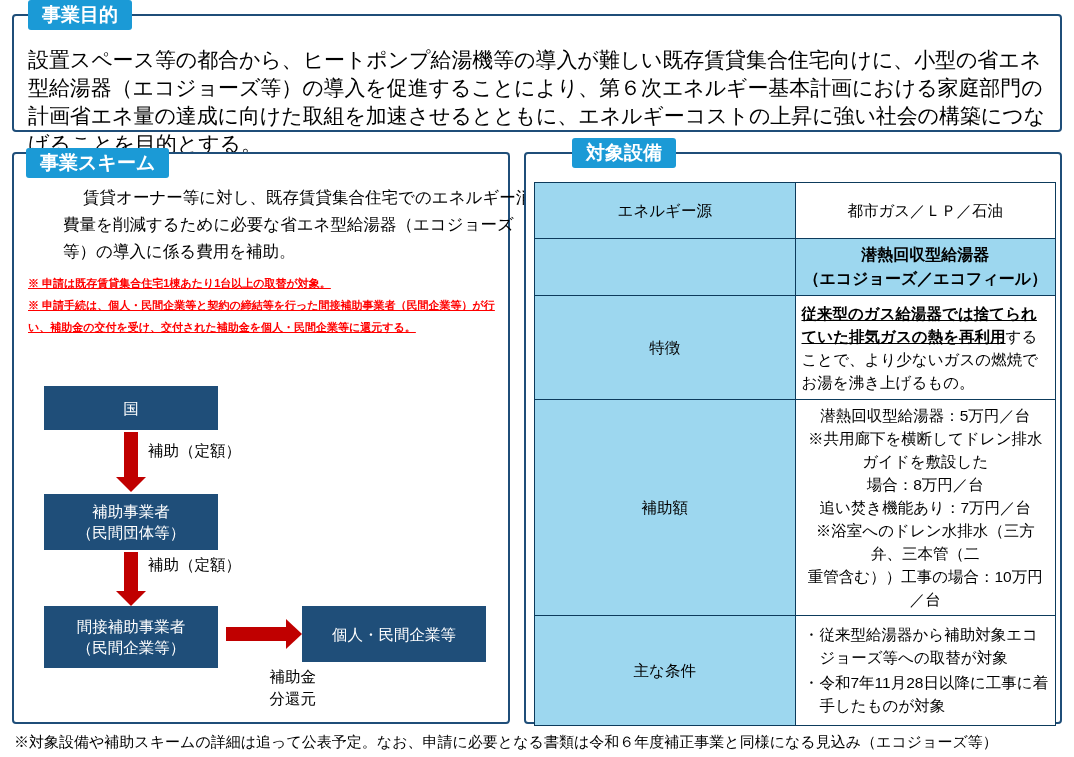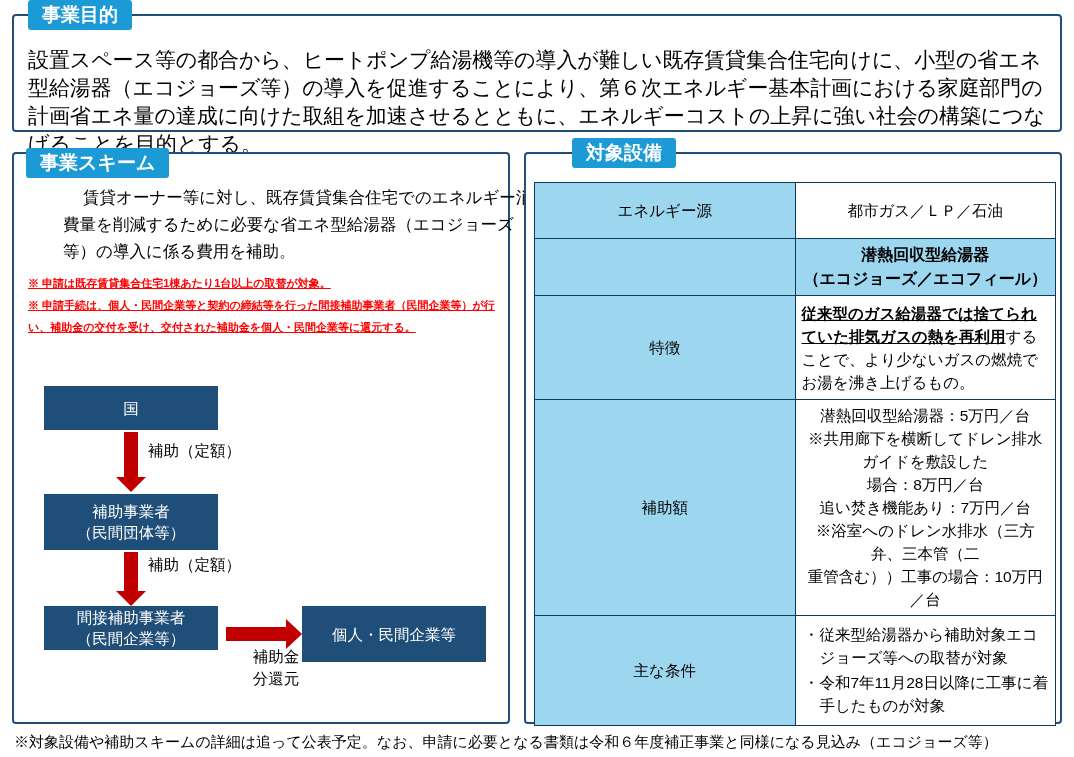--- a/index.html
+++ b/index.html
@@ -95,21 +95,21 @@
     display: flex;
     align-items: center;
     justify-content: center;
     text-align: center;
     font-size: 15.5px;
     line-height: 21px;
     box-sizing: border-box;
   }
   #node-country { left: 30px; top: 232px; width: 174px; height: 44px; }
   #node-subsidizer { left: 30px; top: 340px; width: 174px; height: 56px; }
-  #node-indirect { left: 30px; top: 452px; width: 174px; height: 44px; }
+  #node-indirect { left: 30px; top: 452px; width: 174px; height: 62px; }
   #node-private { left: 288px; top: 452px; width: 184px; height: 56px; justify-content: center; }
 
   .arrow-down {
     position: absolute;
     width: 14px;
     background: #c00000;
   }
   .arrow-down::after {
     content: "";
     position: absolute;
@@ -139,21 +139,21 @@
   #arrow3 { left: 212px; top: 473px; width: 60px; }
 
   .arrow-label {
     position: absolute;
     font-size: 15.5px;
     line-height: 22px;
     white-space: nowrap;
   }
   #label1 { left: 134px; top: 286px; }
   #label2 { left: 134px; top: 400px; }
-  #label3 { left: 222px; top: 492px; text-align: center; white-space: normal; width: 80px; }
+  #label3 { left: 222px; top: 512px; text-align: right; white-space: normal; width: 80px; }
 
   
   #equip-box {
     left: 524px;
     top: 152px;
     width: 538px;
     height: 572px;
   }
   #equip-tab { left: 572px; top: 138px; }
 

